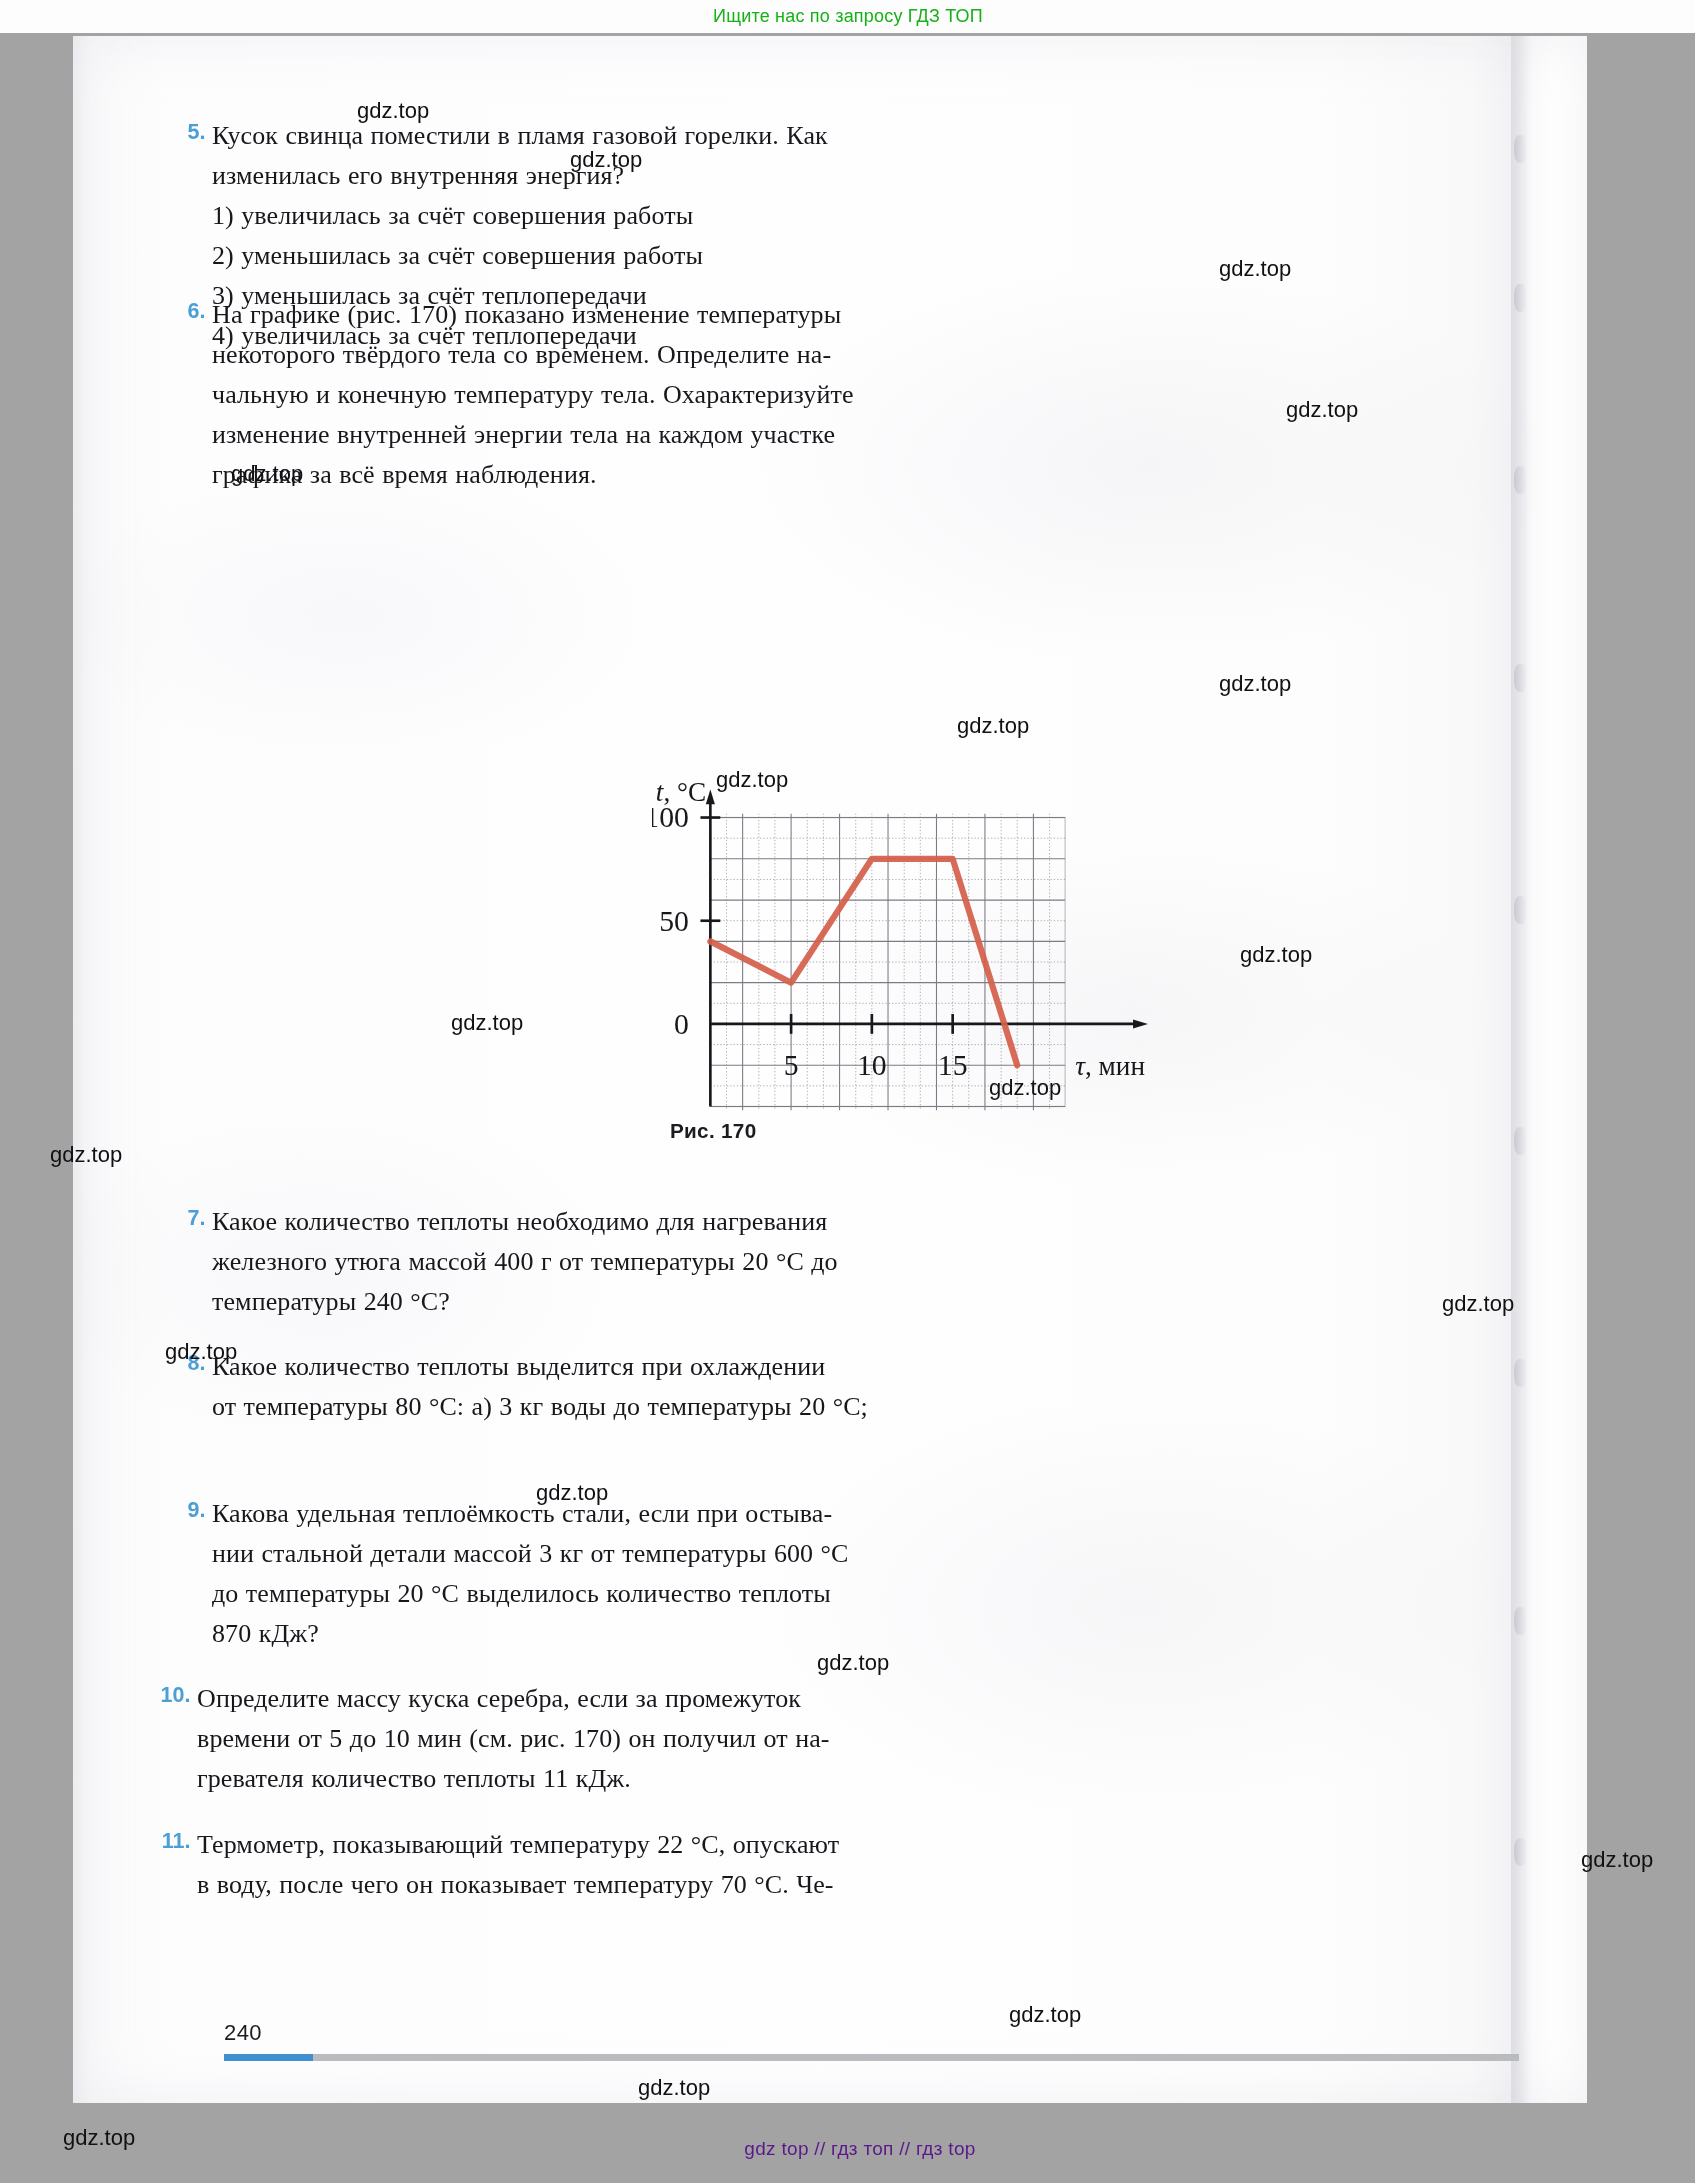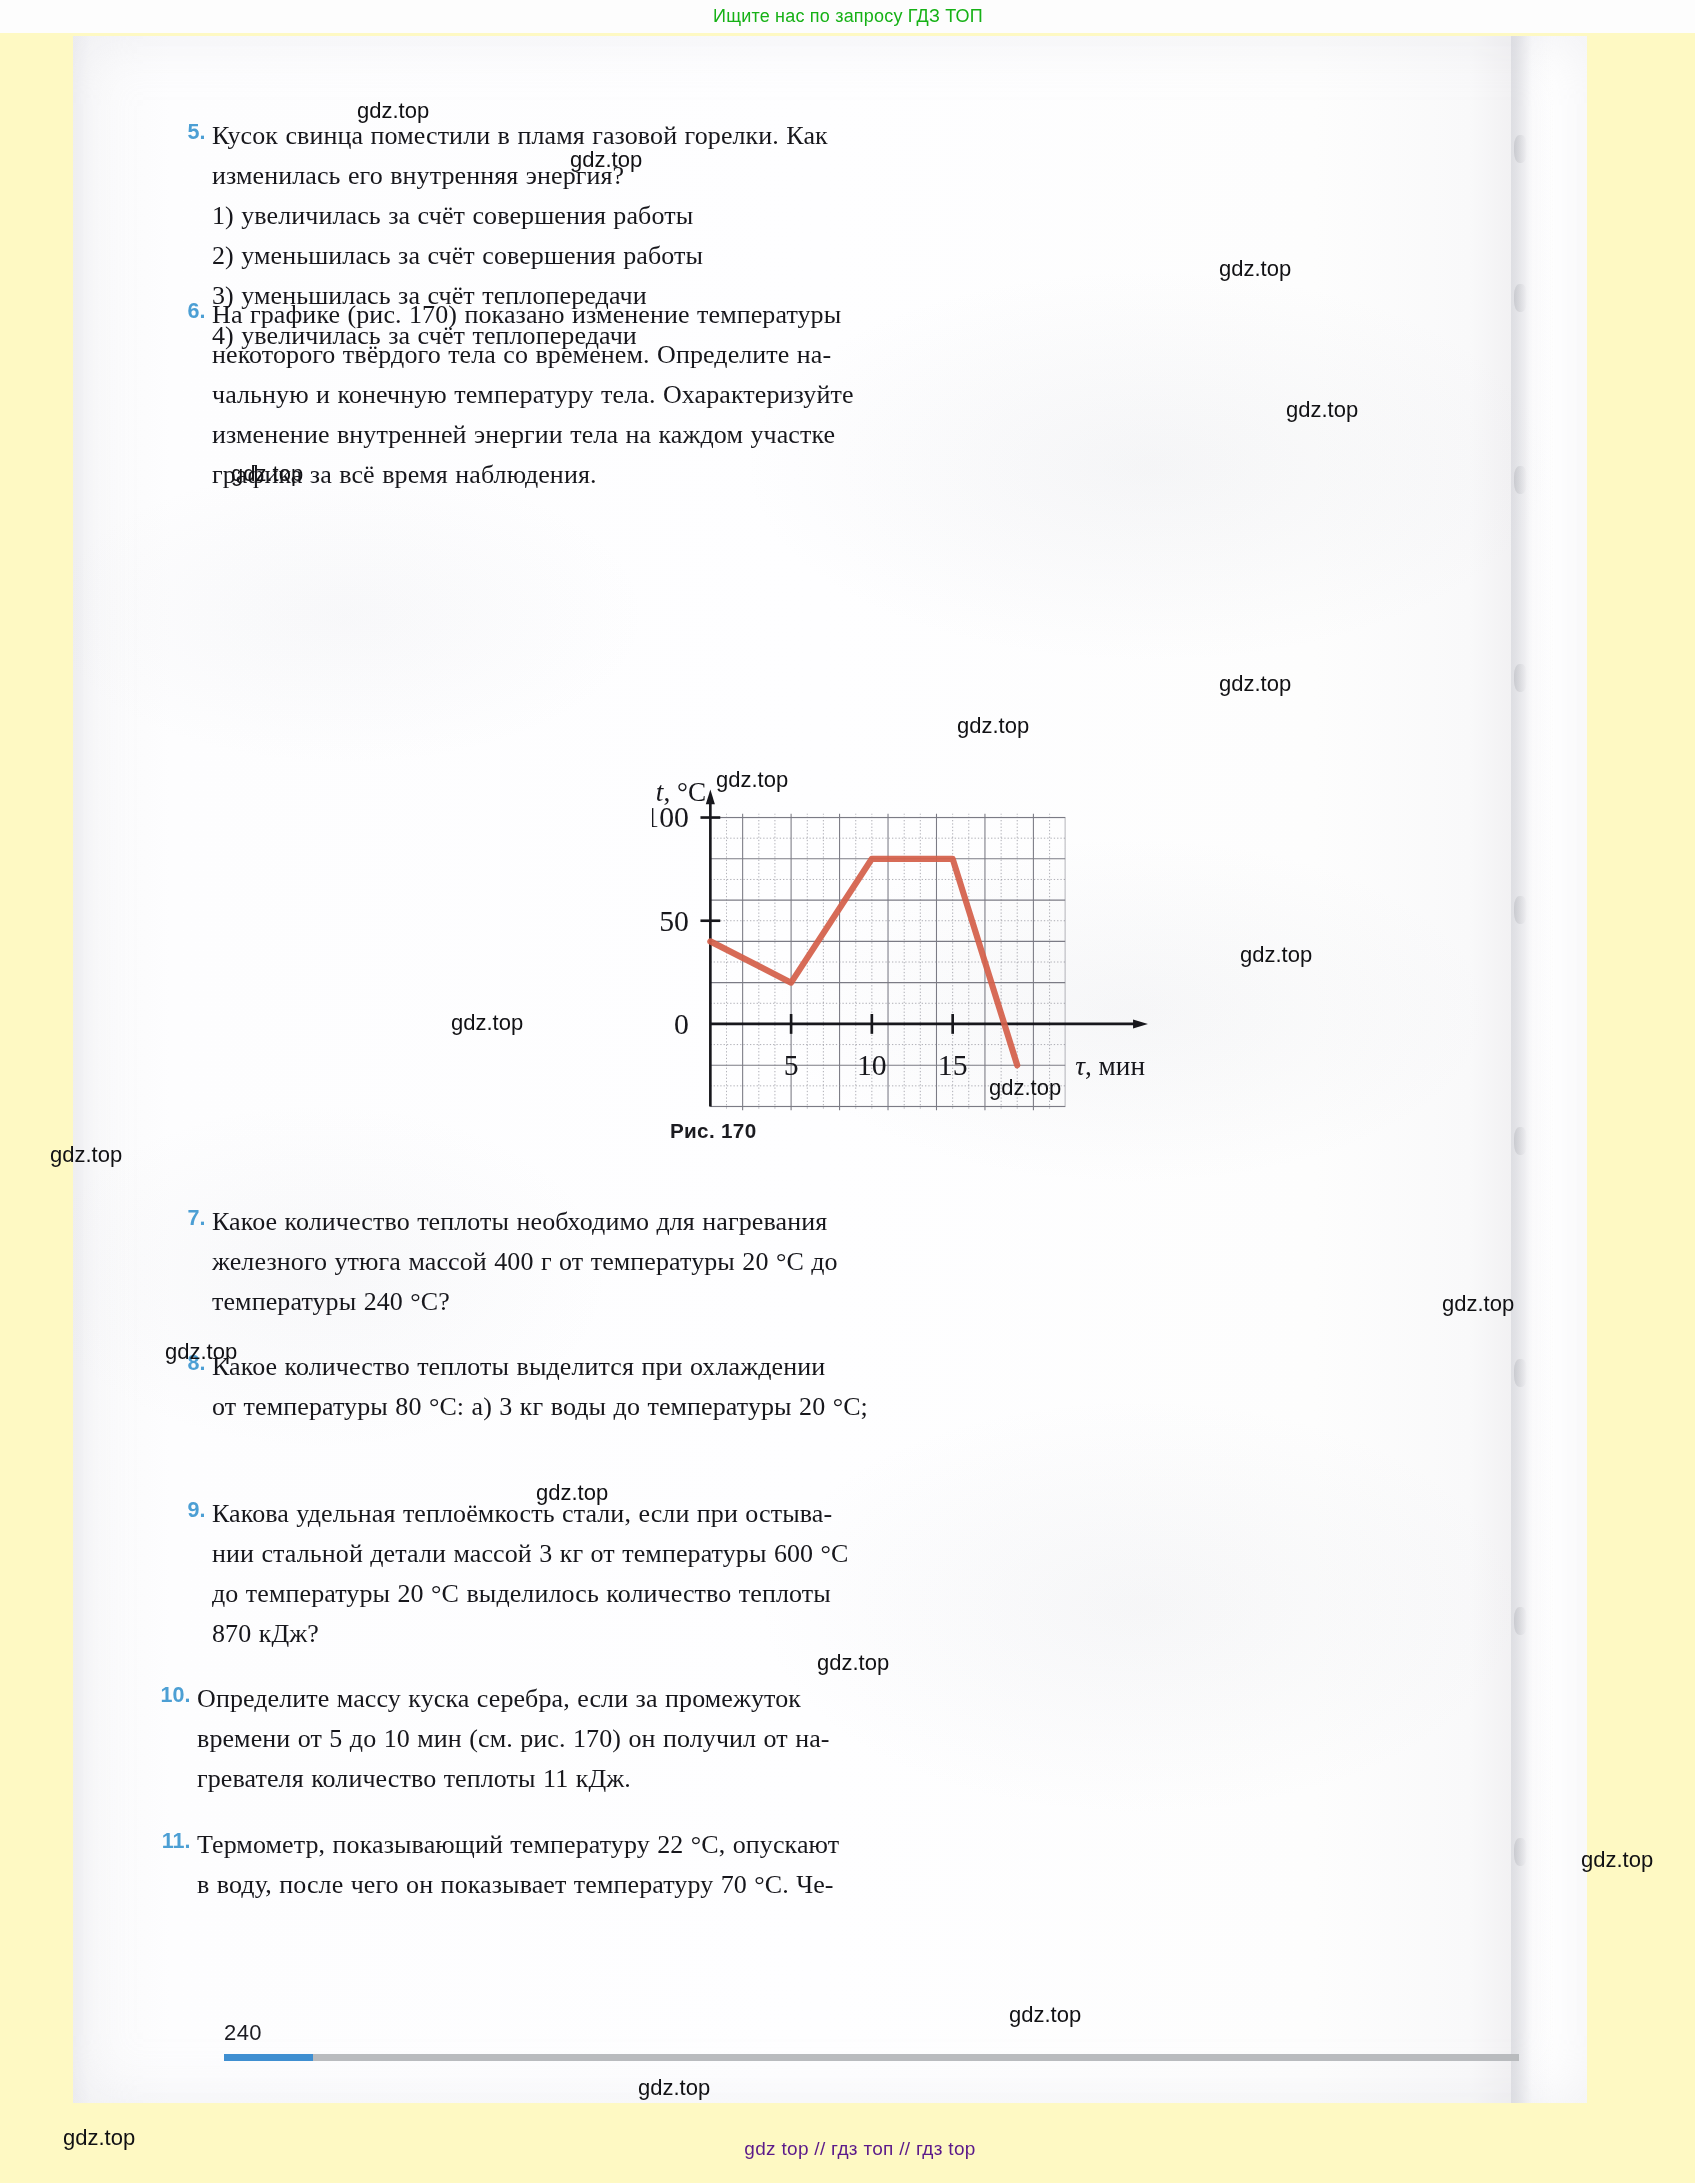--- a/index.html
+++ b/index.html
@@ -7,21 +7,21 @@
     width: 1696px;
     height: 2183px;
     background: #f7f7f7;
     font-family: "Liberation Serif", serif;
     overflow: hidden;
   }
   #root {
     position: relative;
     width: 1696px;
     height: 2183px;
-    background: #fef9c3;
+    background: #a3a3a3;
   }
 
   
   .promo {
     position: absolute;
     left: 0; top: 0;
     width: 1696px;
     height: 33px;
     display: flex;
     align-items: center;

